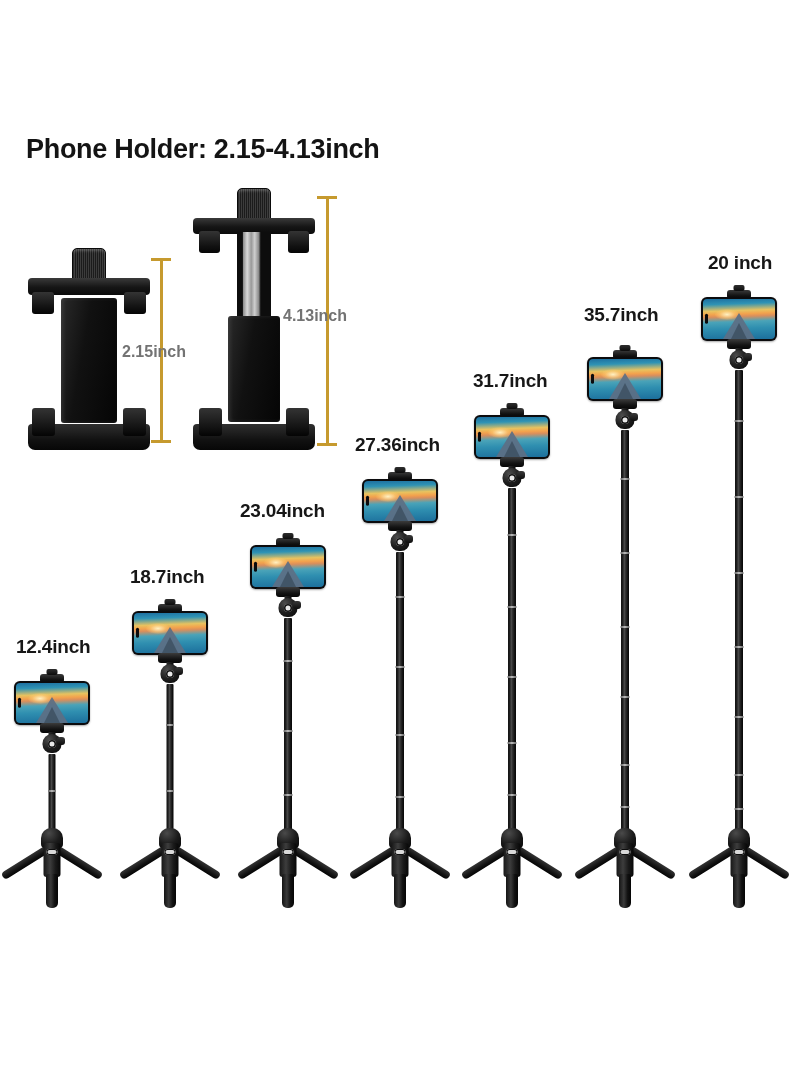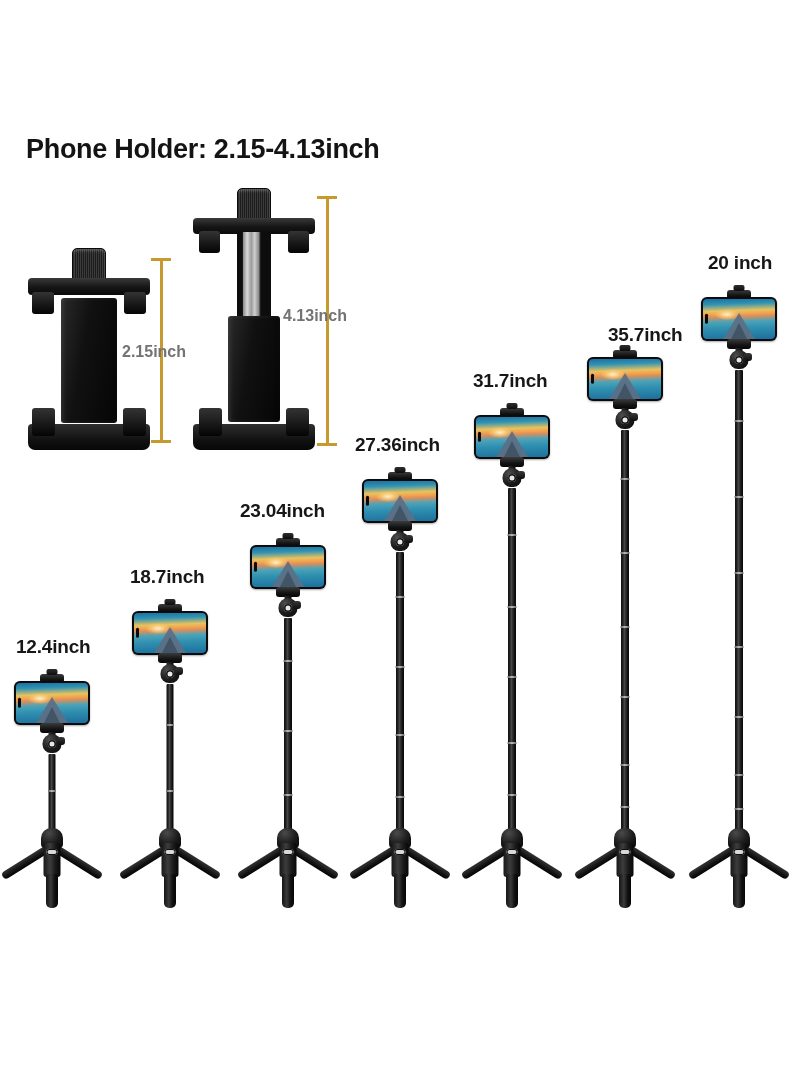--- a/index.html
+++ b/index.html
@@ -502,21 +502,21 @@
     <div class="base" style="top:426px; width:130px; height:84px;">
       <div class="leg l"></div>
       <div class="leg r"></div>
       <div class="hub"></div>
       <div class="body"></div>
       <div class="dots"></div>
       <div class="tip"></div>
     </div>
   </div>
 
-  <div class="sizelabel" style="left:584px; top:324px;margin-left:24px;">35.7inch</div>
+  <div class="sizelabel" style="left:584px; top:304px;">35.7inch</div>
   <div class="tripod" style="left:586px; top:344px; width:78px; height:554px;">
     <div class="grip" style="top:6px; width:24px; height:9px;">
       <div class="nub" style="top:-5px; width:11px; height:6px;"></div>
     </div>
     <div class="phone" style="top:13px; width:76px; height:44px;">
       <div class="screen">
         <div class="notch"></div>
         <div class="peak" style="--pw:16px; --ph:26px;"></div>
         <div class="peak2" style="--pw:16px; --ph:26px;"></div>
       </div>

